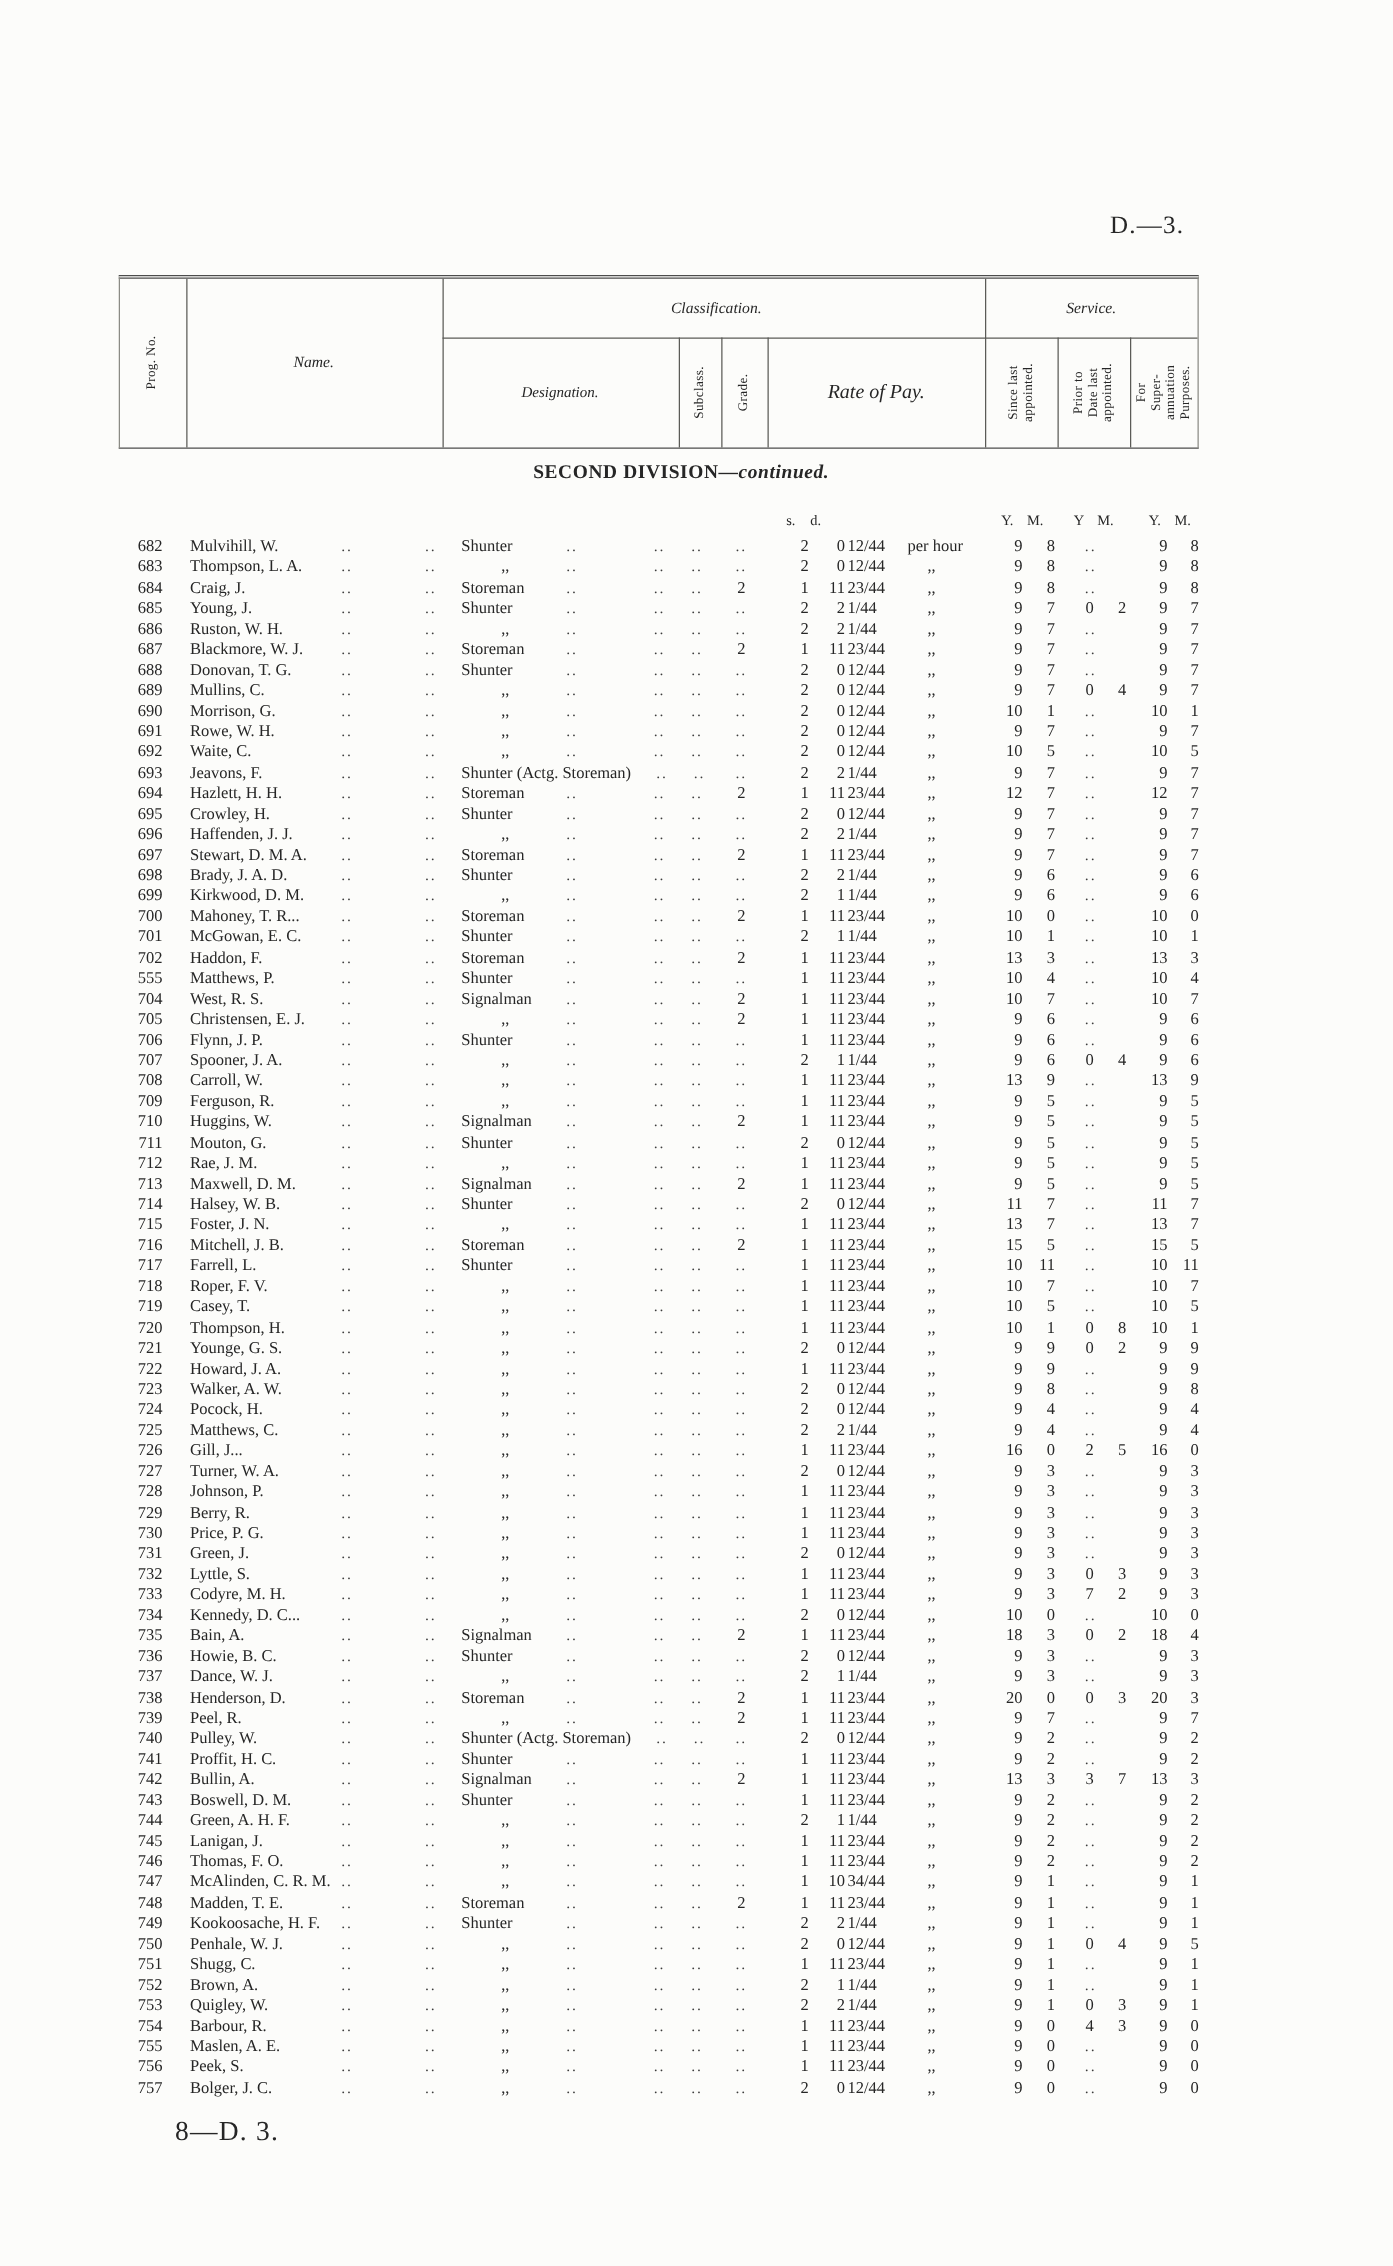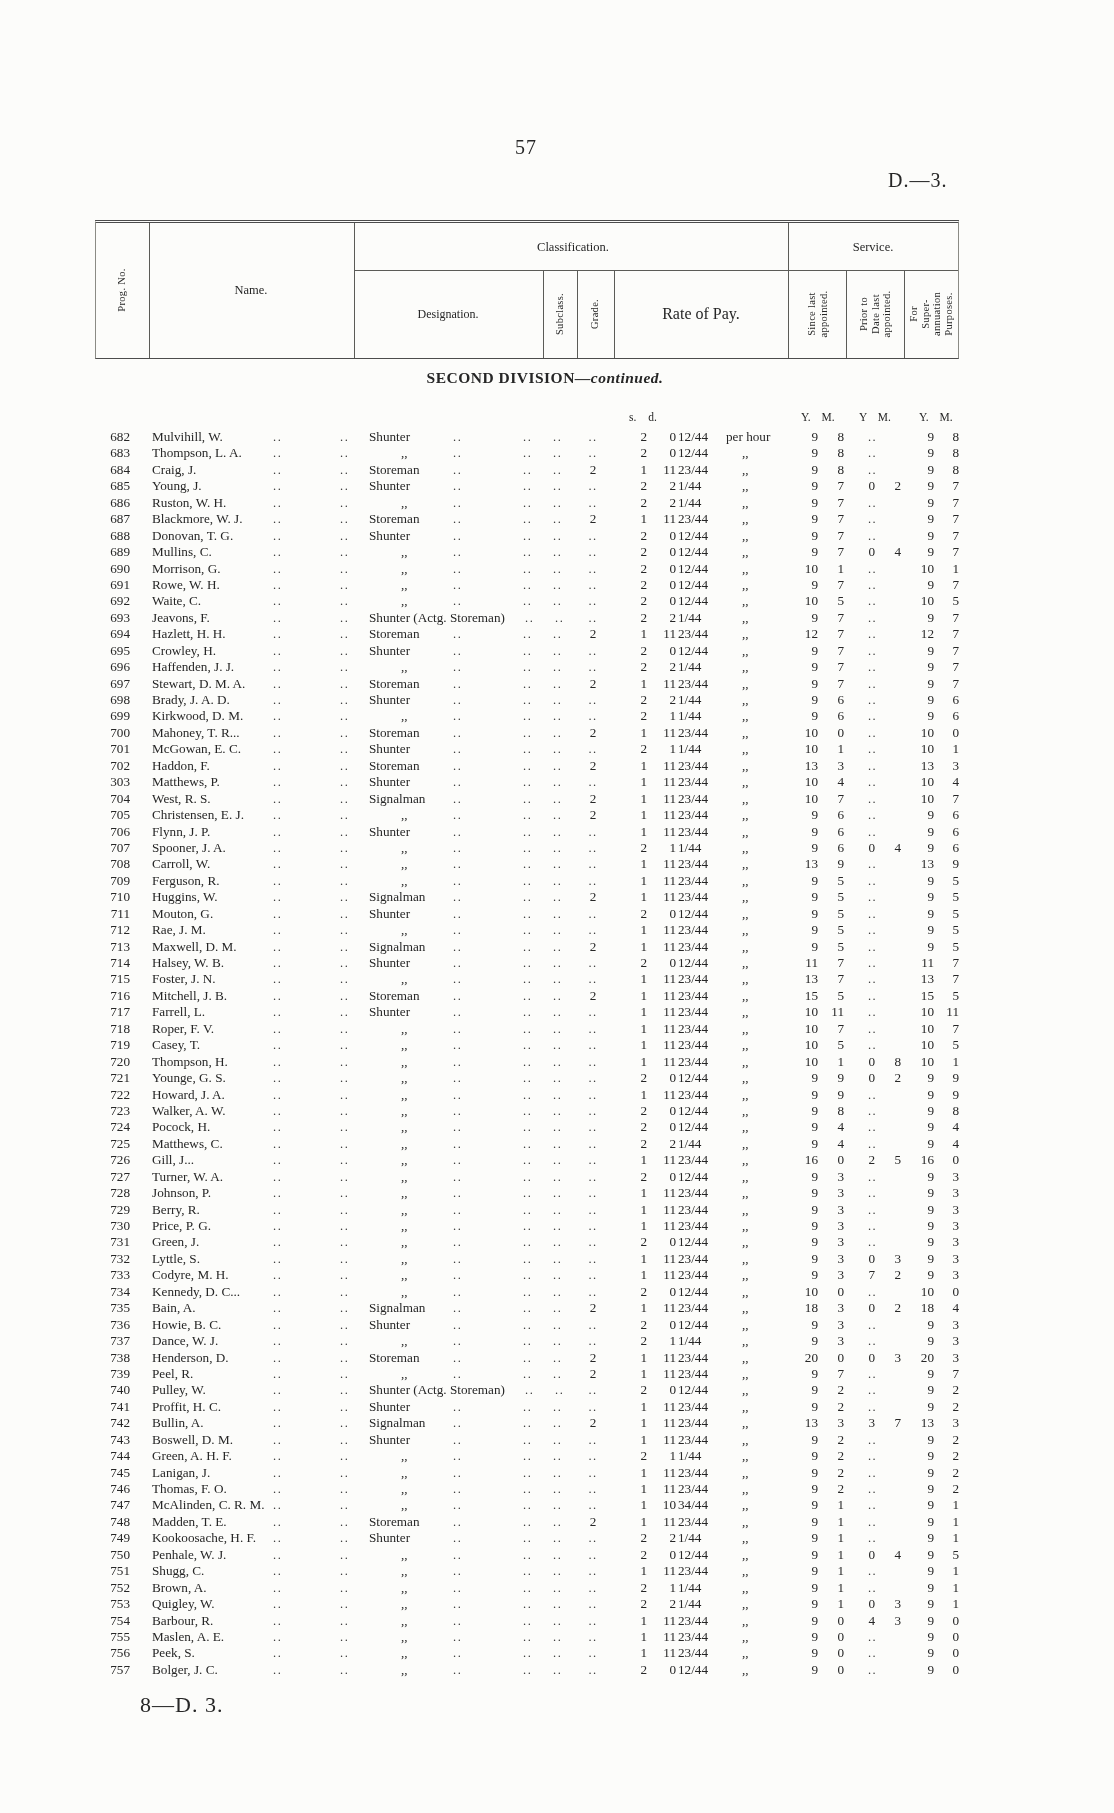--- a/index.html
+++ b/index.html
@@ -21,21 +21,21 @@
 
   
   .thead {
     left:95px; top:220px; width:862px; height:135px;
     border-top:3px double #4c4c4c; border-bottom:1.6px solid #4c4c4c;
     border-left:1px solid #8b8b85; border-right:1px solid #8b8b85;
     font-size:12.5px;
   }
   .vline { position:absolute; width:1px; background:#5b5b57; }
   .hline { position:absolute; height:1px; background:#5b5b57; }
-  .hcell { position:absolute; text-align:center; transform:translate(-50%,-50%); white-space:nowrap; }
+  .hcell { position:absolute; text-align:center; transform:translate(-50%,-50%); white-space:nowrap;font-style:italic; }
   .vtext {
     position:absolute; transform:translate(-50%,-50%) rotate(-90deg);
     white-space:pre-line; text-align:center; font-size:10.5px; line-height:11.5px; letter-spacing:.3px;
   }
 
   
   .division-heading { top:369px; left:95px; width:900px; text-align:center; font-size:15.5px; font-weight:bold; letter-spacing:.5px; }
   .division-heading .it { font-style:italic; }
   .class-heading { top:392px; left:95px; width:900px; text-align:center; font-size:14.5px; font-weight:bold; font-style:italic; letter-spacing:.4px; }
 
@@ -71,21 +71,20 @@
   .ldrcell { letter-spacing:1.5px; font-size:12.5px; color:#3c3c3c; }
 
   
   .sheet-footer { top:1692px; left:140px; font-size:22px; letter-spacing:1px; }
 </style>
 </head>
 <body>
 
 <div class="page">
 
-  <div class="abs page-number">57</div>
   <div class="abs doc-ref">D.—3.</div>
 
 
   <div class="abs thead">
 
     <div class="vline" style="left:53px;  top:0; height:135px;"></div>
     <div class="vline" style="left:258px; top:0; height:135px;"></div>
     <div class="vline" style="left:692px; top:0; height:135px;"></div>
     <div class="vline" style="left:447px; top:47px; height:88px;"></div>
     <div class="vline" style="left:481px; top:47px; height:88px;"></div>
@@ -581,21 +580,21 @@
         <span class="c perc pditto">,,</span>
         <span class="c num">13</span>
         <span class="c num">3</span>
         <span class="c priorc">
           <span class="pldr">..</span>
         </span>
         <span class="c num">13</span>
         <span class="c num">3</span>
       </div>
       <div class="row">
-        <span class="c prog">303</span>
+        <span class="c prog">555</span>
         <span class="c namec"><span>Matthews, P.</span><span class="ldr" style="left:125px">..</span><span class="ldr" style="left:192px">..</span></span>
         <span class="c desigc">
           <span class="dtext">Shunter</span>
           <span class="ldr" style="left:100px">..</span>
           <span class="ldr" style="left:170px">..</span>
           <span class="ldr" style="left:200px">..</span>
         </span>
         <span class="c gradec ldrcell">..</span>
         <span class="c num">1</span>
         <span class="c num">11</span>

